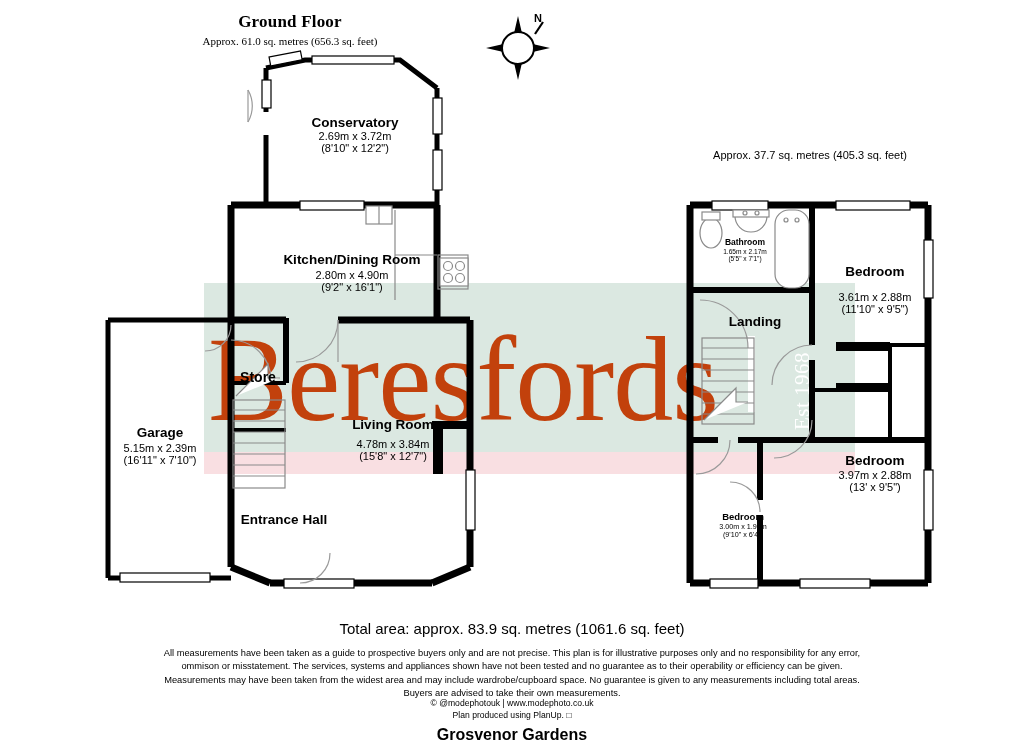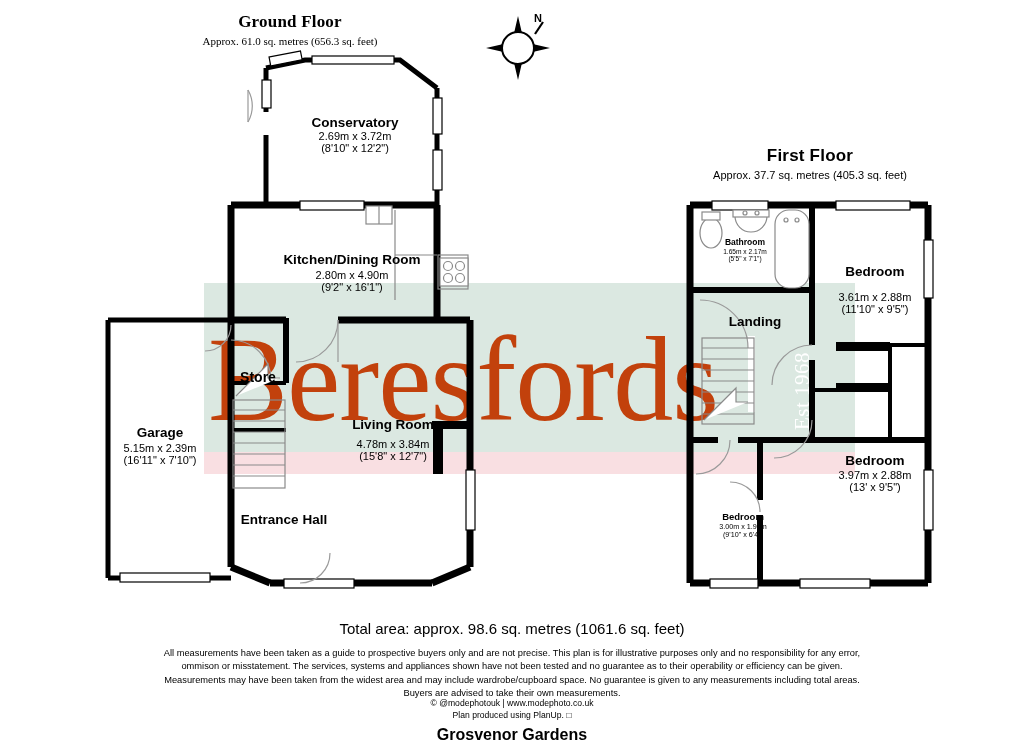--- a/index.html
+++ b/index.html
@@ -222,21 +222,20 @@
 </svg>
 
 <div class="abs" style="left:534px;top:12px;font-size:11px;font-weight:bold;">N</div>
 
 <div class="abs ctr" style="left:180px;top:12px;width:220px;font-family:Liberation Serif, serif;">
   <div class="floor-title">Ground Floor</div>
   <div class="floor-sub">Approx. 61.0 sq. metres (656.3 sq. feet)</div>
 </div>
 
 <div class="abs ctr" style="left:690px;top:146px;width:240px;">
-  <div class="floor-title">First Floor</div>
   <div class="floor-sub">Approx. 37.7 sq. metres (405.3 sq. feet)</div>
 </div>
 
 <div class="room" style="left:275px;top:115px;width:160px;">
   <div class="nm">Conservatory</div>
   <div class="dim">2.69m x 3.72m</div>
   <div class="dim">(8'10" x 12'2")</div>
 </div>
 
 <div class="room" style="left:272px;top:252px;width:160px;">
@@ -286,20 +285,20 @@
   <div class="dim" style="margin-top:1px;">3.97m x 2.88m</div>
   <div class="dim">(13' x 9'5")</div>
 </div>
 
 <div class="room small" style="left:690px;top:512px;width:106px;">
   <div class="nm">Bedroom</div>
   <div class="dim">3.00m x 1.92m</div>
   <div class="dim">(9'10" x 6'4")</div>
 </div>
 
-<div class="abs total" style="left:0;top:620px;">Total area: approx. 98.6 sq. metres (1061.6 sq. feet)</div>
+<div class="abs total" style="left:0;top:620px;">Total area: approx. 83.9 sq. metres (1061.6 sq. feet)</div>
 
 <div class="abs disc" style="left:162px;top:647px;">All measurements have been taken as a guide to prospective buyers only and are not precise. This plan is for illustrative purposes only and no responsibility for any error, ommison or misstatement. The services, systems and appliances shown have not been tested and no guarantee as to their operability or efficiency can be given. Measurements may have been taken from the widest area and may include wardrobe/cupboard space. No guarantee is given to any measurements including total areas. Buyers are advised to take their own measurements.</div>
 
 <div class="abs credit" style="left:0;top:698px;">© @modephotouk | www.modephoto.co.uk</div>
 <div class="abs credit" style="left:0;top:710px;">Plan produced using PlanUp. □</div>
 
 <div class="abs addr" style="left:0;top:726px;text-align:center;">Grosvenor Gardens</div>
 
 </body></html>

